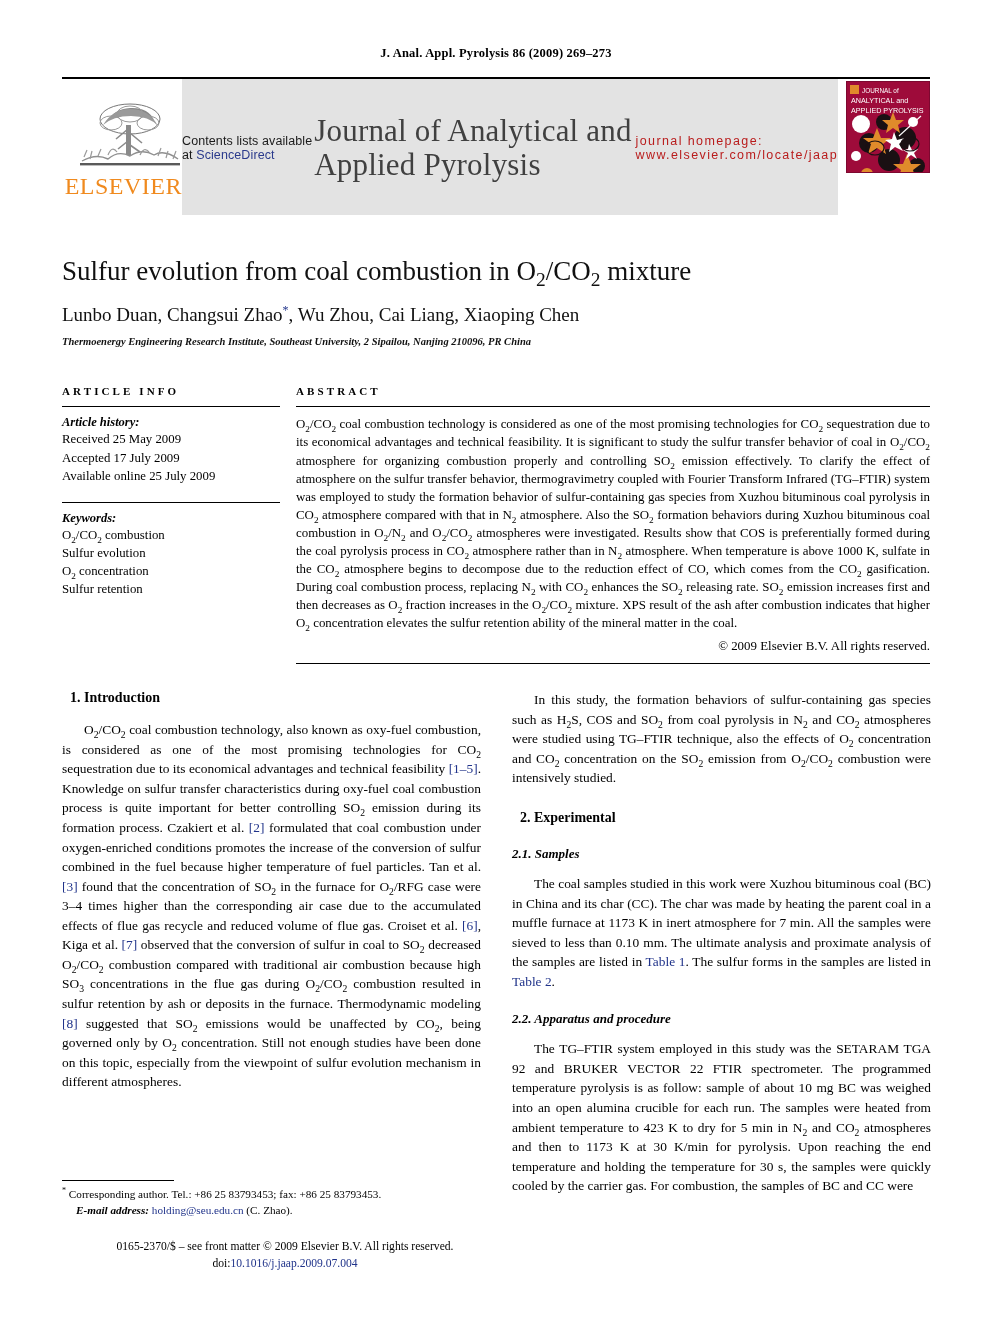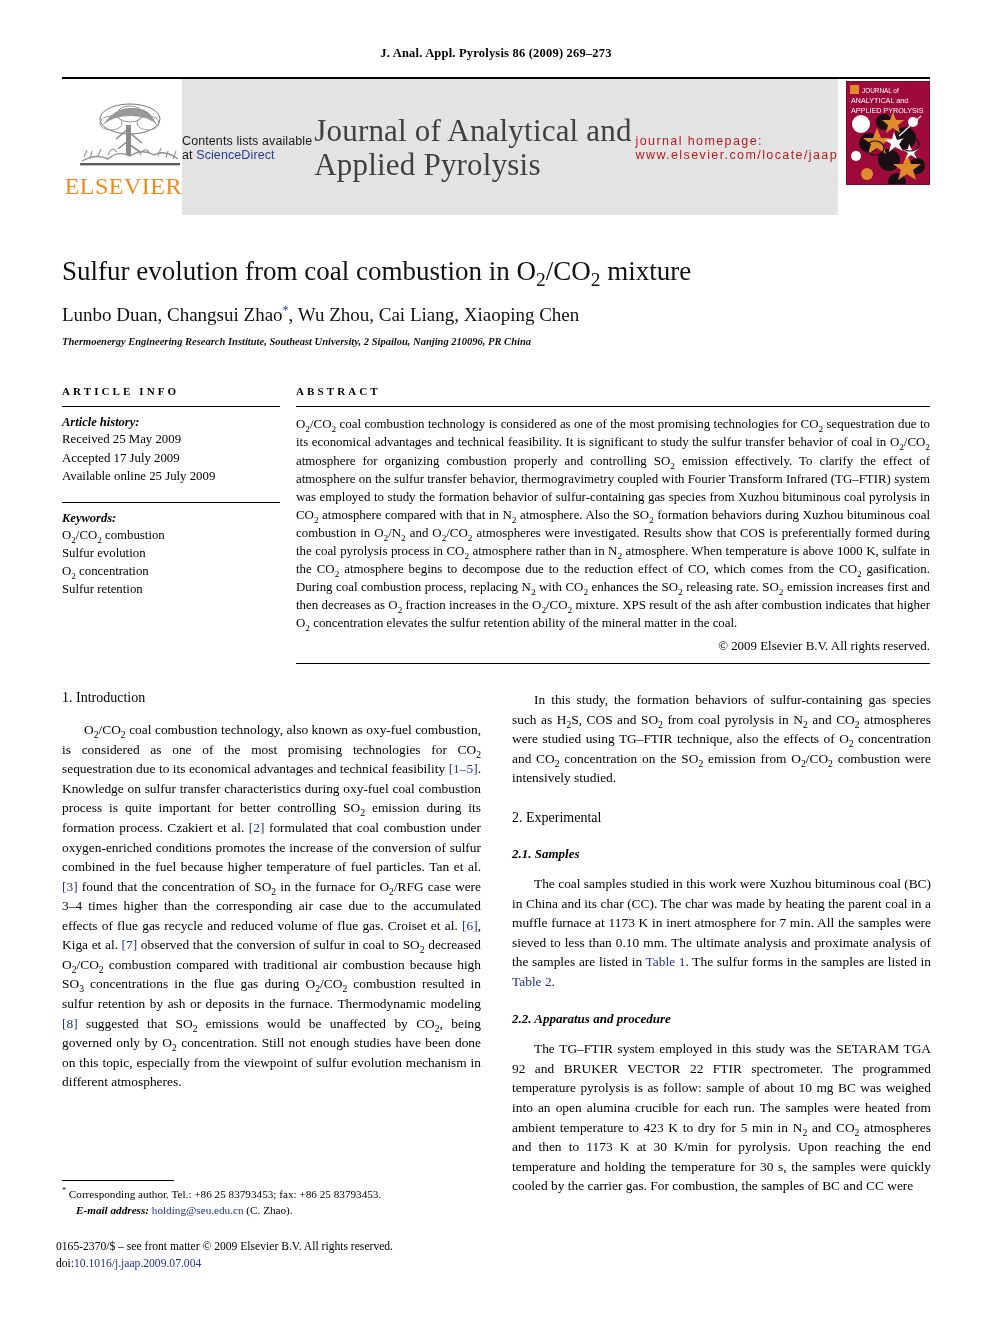--- a/index.html
+++ b/index.html
@@ -98,21 +98,21 @@
     width: 92px;
     flex: none;
     display: flex;
     align-items: flex-start;
     justify-content: flex-end;
     background: #fff;
     padding-top: 2px;
   }
   .cover {
     width: 84px;
-    height: 104px;
+    height: 92px;
     background: #5eead4;
     position: relative;
     overflow: hidden;
     border: 1px solid #7d0830;
     box-sizing: border-box;
   }
 
   
   .titleblock { margin: 40px 62px 0 62px; }
   h1.title {
@@ -194,22 +194,22 @@
   .body {
     margin: 26px 62px 0 62px;
     display: flex;
     gap: 31px;
     position: relative;
   }
   .bcol { width: 419px; flex: none; position: relative; }
   h2.head {
     font-family: "Liberation Serif", serif;
     font-size: 14px;
-    font-weight: normal;
-    margin: 0 0 14px 0;
+    font-weight: bold;
+    margin: 0 0 14px 8px;
   }
   h2.head.spaced { margin-top: 22px; }
   h3.subhead {
     font-family: "Liberation Serif", serif;
     font-size: 13px;
     font-weight: bold;
     font-style: italic;
     margin: 20px 0 12px 0;
   }
   p.para {
@@ -237,26 +237,27 @@
   .fn-text {
     font-family: "Liberation Serif", serif;
     font-size: 11.2px;
     line-height: 1.42;
     padding-left: 10px;
     text-indent: -10px;
   }
   .fn-text .ital { font-style: italic; font-weight: bold; }
   .issn {
     position: absolute;
-    left: 56px;
+    left: 70px;
     top: 1238px;
     width: 430px;
     font-family: "Liberation Serif", serif;
     font-size: 11.6px;
     line-height: 1.5;
+    text-align: center;
   }
   sub, sup { font-size: 0.72em; line-height: 0; }
 </style>
 </head>
 <body>
 
 <div class="page">
 
   <div class="running-head">J. Anal. Appl. Pyrolysis 86 (2009) 269–273</div>
 

